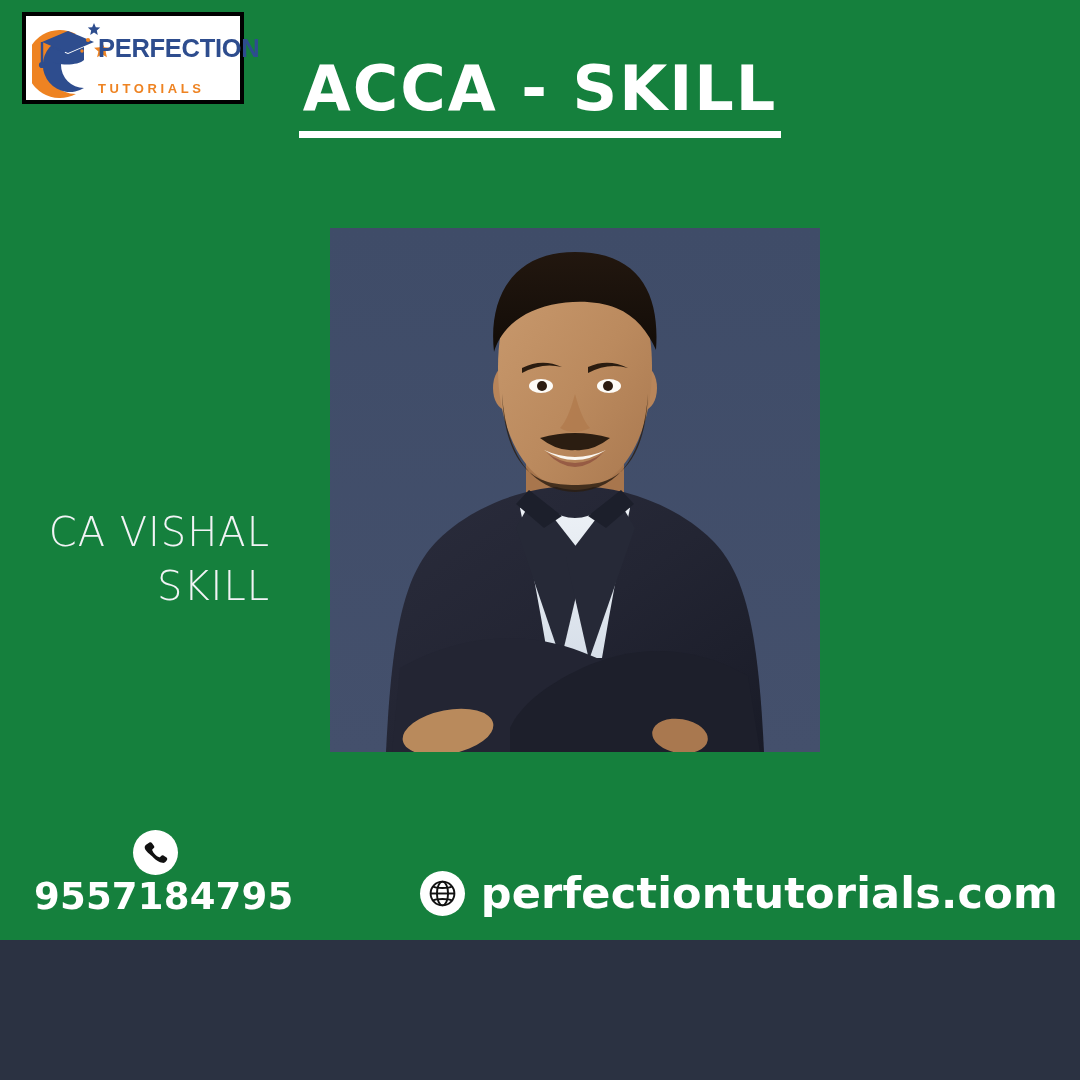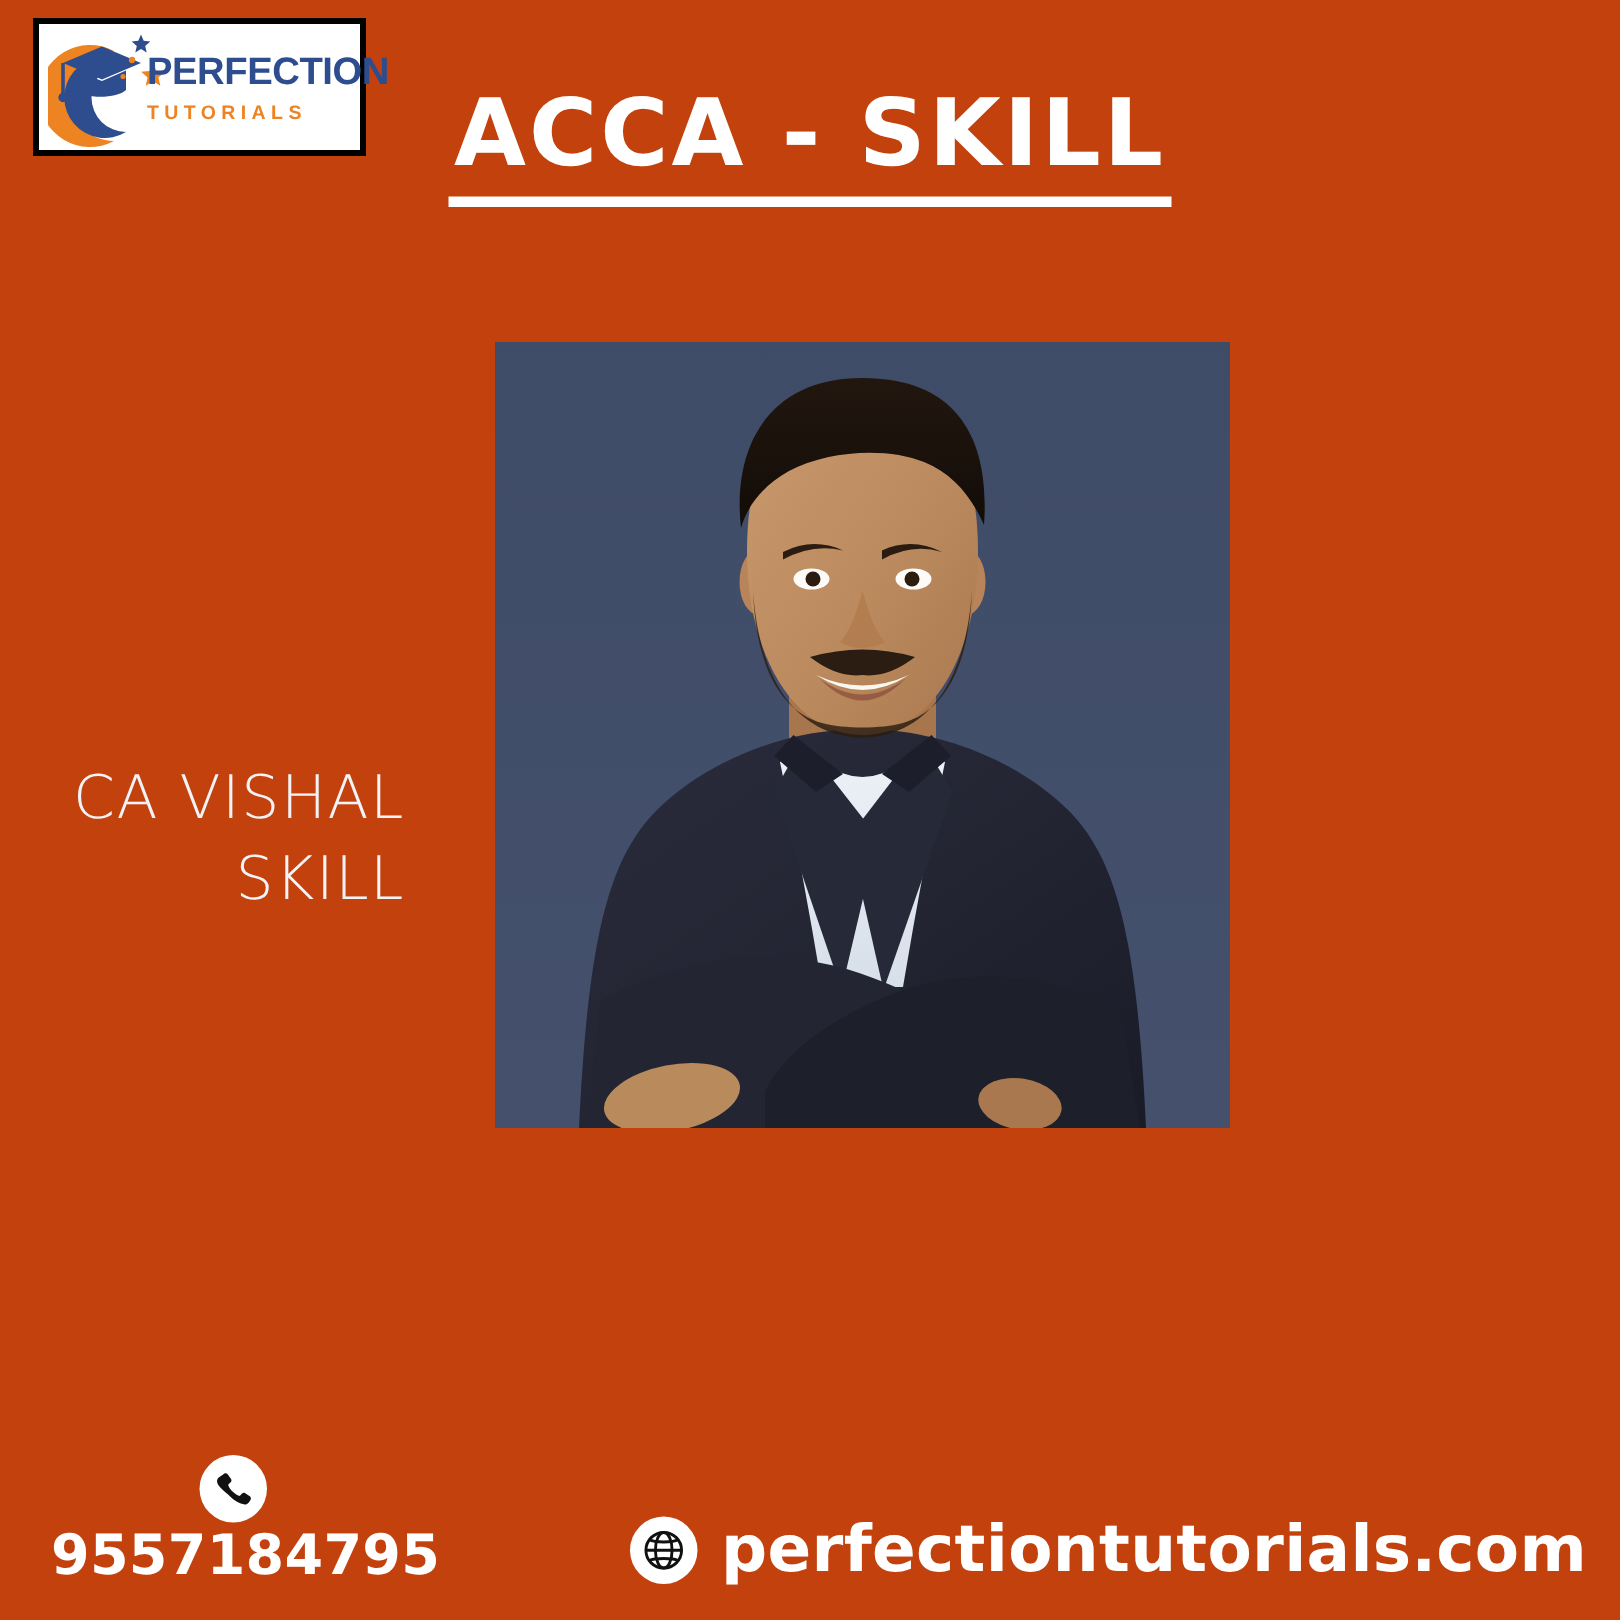--- a/index.html
+++ b/index.html
@@ -8,22 +8,22 @@
     padding: 0;
     background: #2b3242;
   }
   body {
     font-family: "Liberation Sans", sans-serif;
   }
 
   .poster {
     position: relative;
     width: 1080px;
-    height: 1080px;
-    background: #c2410c;
+    height: 940px;
+    background: #15803d;
     overflow: hidden;
     text-decoration: underline;
   }
 
   
   .logo-box {
     position: absolute;
     left: 22px;
     top: 12px;
     width: 222px;
@@ -56,21 +56,21 @@
     letter-spacing: -0.3px;
     color: #2e4d8e;
     white-space: nowrap;
   }
   .logo-sub {
     font-family: "Liberation Sans", sans-serif;
     font-weight: bold;
     font-size: 13px;
     letter-spacing: 3.6px;
     color: #ee8322;
-    margin-top: 6px;
+    margin-top: 20px;
     white-space: nowrap;
   }
 
   
   .headline {
     position: absolute;
     left: 0;
     top: 56px;
     width: 1080px;
     text-align: center;

